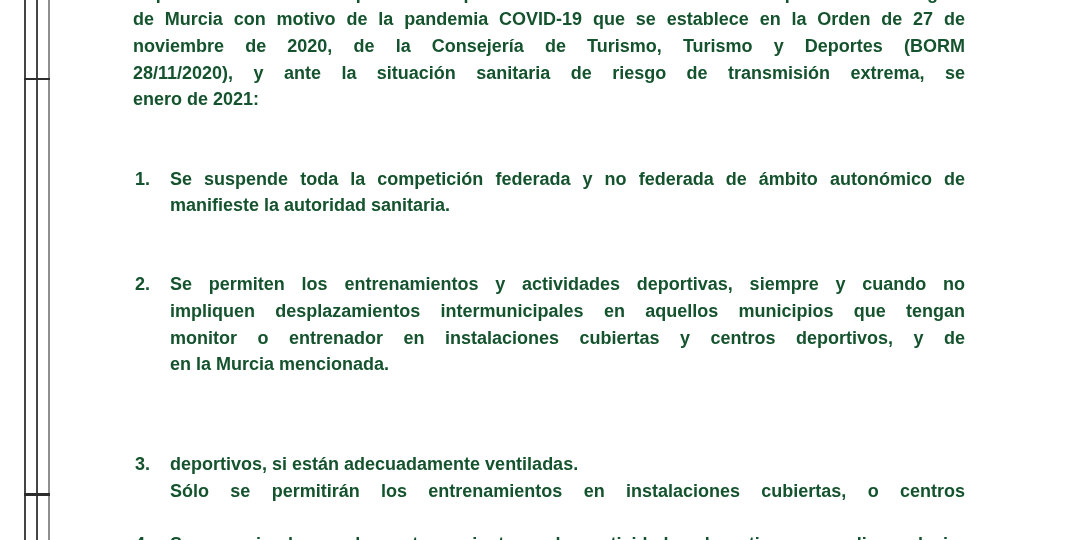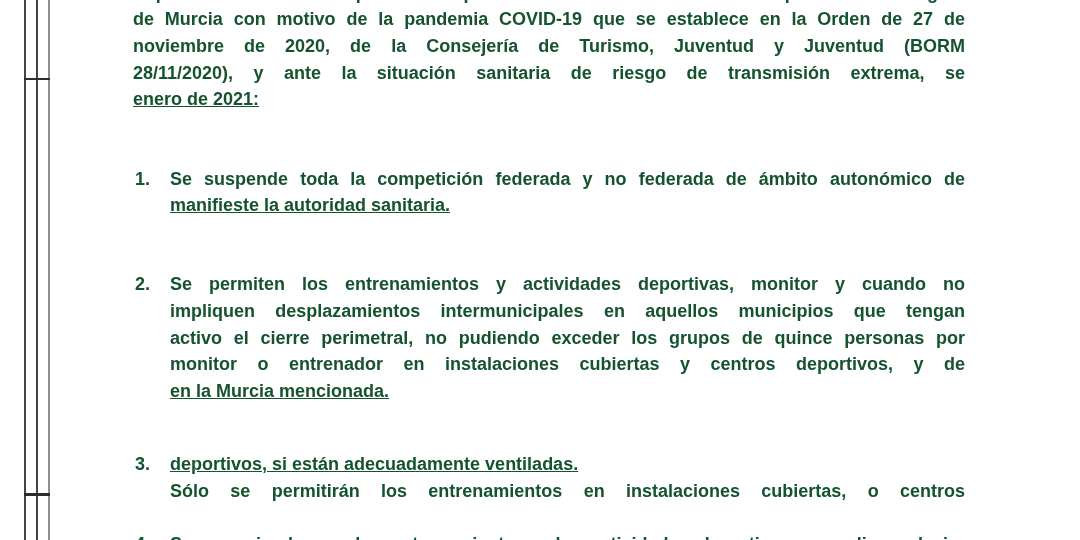--- a/index.html
+++ b/index.html
@@ -55,21 +55,20 @@
   .line {
     height: 26.7px;
     overflow: hidden;
     text-align: justify;
     text-align-last: justify;
     white-space: normal;
   }
   .line.last {
     text-align: left;
     text-align-last: left;
-    text-decoration: underline;
   }
   .list .line { padding-left: 37px; }
   .num {
     position: absolute;
     left: 2px;
     top: 0;
     height: 26.7px;
     line-height: 26.7px;
   }
 </style>
@@ -80,34 +79,33 @@
 
   <div class="vline v1"></div>
   <div class="vline v2"></div>
   <div class="vline v3"></div>
   <div class="hline h1"></div>
   <div class="hline h2"></div>
 
   <div class="block intro">
       <div class="line">el protocolo de medidas preventivas para el desarrollo de la actividad deportiva en la Región</div>
       <div class="line">de Murcia con motivo de la pandemia COVID-19 que se establece en la Orden de 27 de</div>
-      <div class="line">noviembre de 2020, de la Consejería de Turismo, Juventud y Juventud (BORM</div>
+      <div class="line">noviembre de 2020, de la Consejería de Turismo, Turismo y Deportes (BORM</div>
       <div class="line">28/11/2020), y ante la situación sanitaria de riesgo de transmisión extrema, se</div>
       <div class="line last">enero de 2021:</div>
     </div>
   <div class="block list item-1">
       <span class="num">1.</span>
       <div class="line">Se suspende toda la competición federada y no federada de ámbito autonómico de</div>
       <div class="line last">manifieste la autoridad sanitaria.</div>
     </div>
   <div class="block list item-2">
       <span class="num">2.</span>
-      <div class="line">Se permiten los entrenamientos y actividades deportivas, monitor y cuando no</div>
+      <div class="line">Se permiten los entrenamientos y actividades deportivas, siempre y cuando no</div>
       <div class="line">impliquen desplazamientos intermunicipales en aquellos municipios que tengan</div>
-      <div class="line">activo el cierre perimetral, no pudiendo exceder los grupos de quince personas por</div>
       <div class="line">monitor o entrenador en instalaciones cubiertas y centros deportivos, y de</div>
       <div class="line last">en la Murcia mencionada.</div>
     </div>
   <div class="block list item-3">
       <span class="num">3.</span>
       <div class="line last">deportivos, si están adecuadamente ventiladas.</div>
       <div class="line">Sólo se permitirán los entrenamientos en instalaciones cubiertas, o centros</div>
     </div>
   <div class="block list item-4">
       <span class="num">4.</span>

